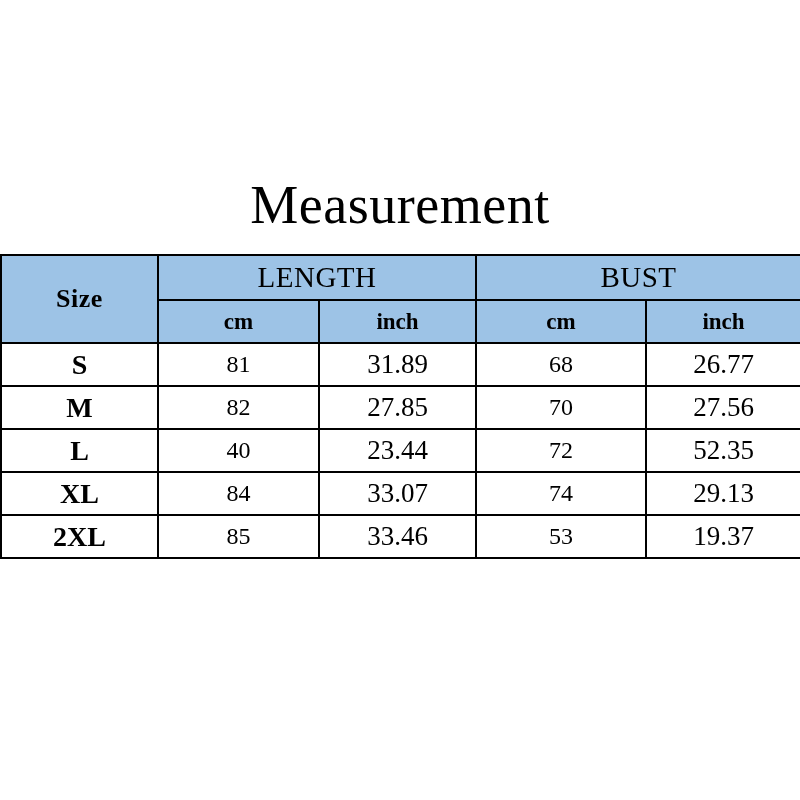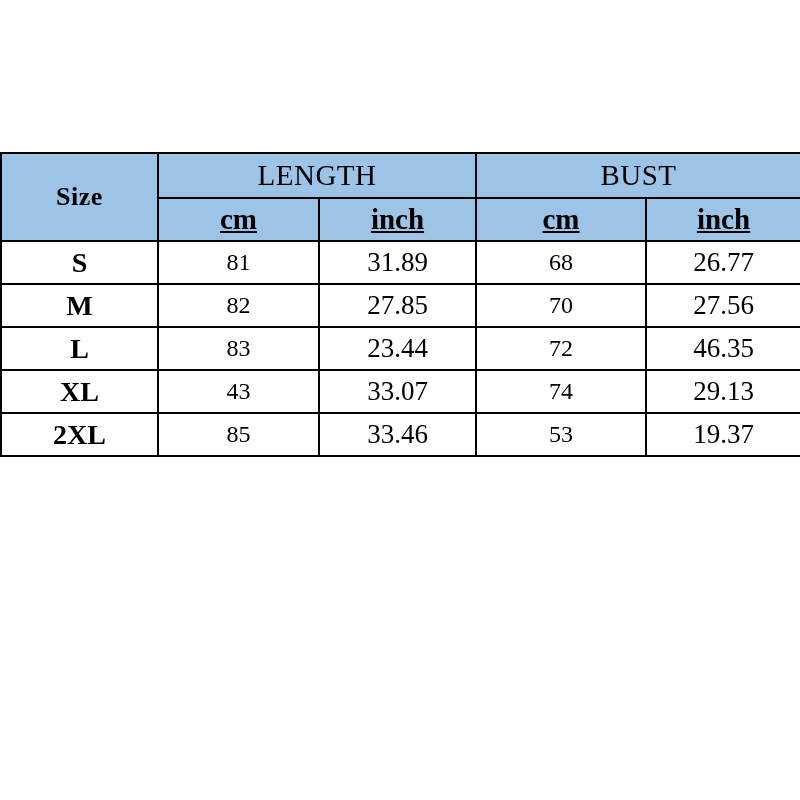--- a/index.html
+++ b/index.html
@@ -64,24 +64,23 @@
     font-weight: 400;
     height: 43px;
     letter-spacing: 0.5px;
   }
   th.size-cell {
     font-size: 26px;
     font-weight: 700;
     letter-spacing: 0.5px;
   }
   th.unit {
-    font-size: 29px;
+    font-size: 23px;
     font-weight: 700;
     height: 41px;
-    text-decoration: underline;
   }
   td.rowhead {
     font-size: 28px;
     font-weight: 700;
     height: 41px;
   }
   td.val-bold {
     font-size: 24px;
     font-weight: 400;
   }
@@ -89,20 +88,21 @@
     font-size: 27px;
     font-weight: 400;
   }
 </style>
 </head>
 <body>
 
 <div class="page">
   <div class="sheet">
 
+    <div class="title">Measurement</div>
 
     <table class="size-table">
       <colgroup>
         <col class="c-size">
         <col class="c-lcm">
         <col class="c-linch">
         <col class="c-bcm">
         <col class="c-binch">
       </colgroup>
       <thead>
@@ -128,28 +128,28 @@
         </tr>
         <tr>
           <td class="rowhead">M</td>
           <td class="val-bold">82</td>
           <td class="val">27.85</td>
           <td class="val-bold">70</td>
           <td class="val">27.56</td>
         </tr>
         <tr>
           <td class="rowhead">L</td>
-          <td class="val-bold">83</td>
+          <td class="val-bold">40</td>
           <td class="val">23.44</td>
           <td class="val-bold">72</td>
-          <td class="val">46.35</td>
+          <td class="val">52.35</td>
         </tr>
         <tr>
           <td class="rowhead">XL</td>
-          <td class="val-bold">43</td>
+          <td class="val-bold">84</td>
           <td class="val">33.07</td>
           <td class="val-bold">74</td>
           <td class="val">29.13</td>
         </tr>
         <tr>
           <td class="rowhead">2XL</td>
           <td class="val-bold">85</td>
           <td class="val">33.46</td>
           <td class="val-bold">53</td>
           <td class="val">19.37</td>

